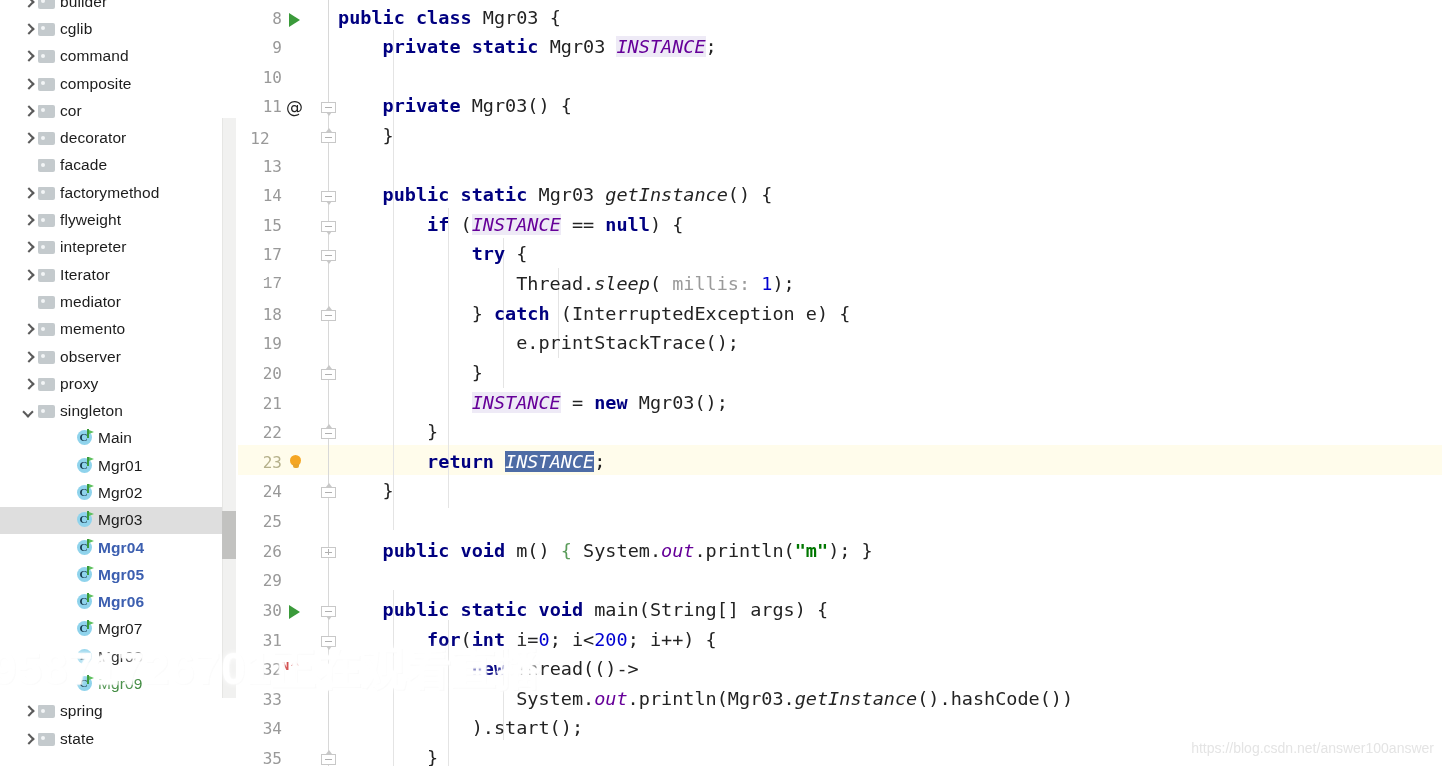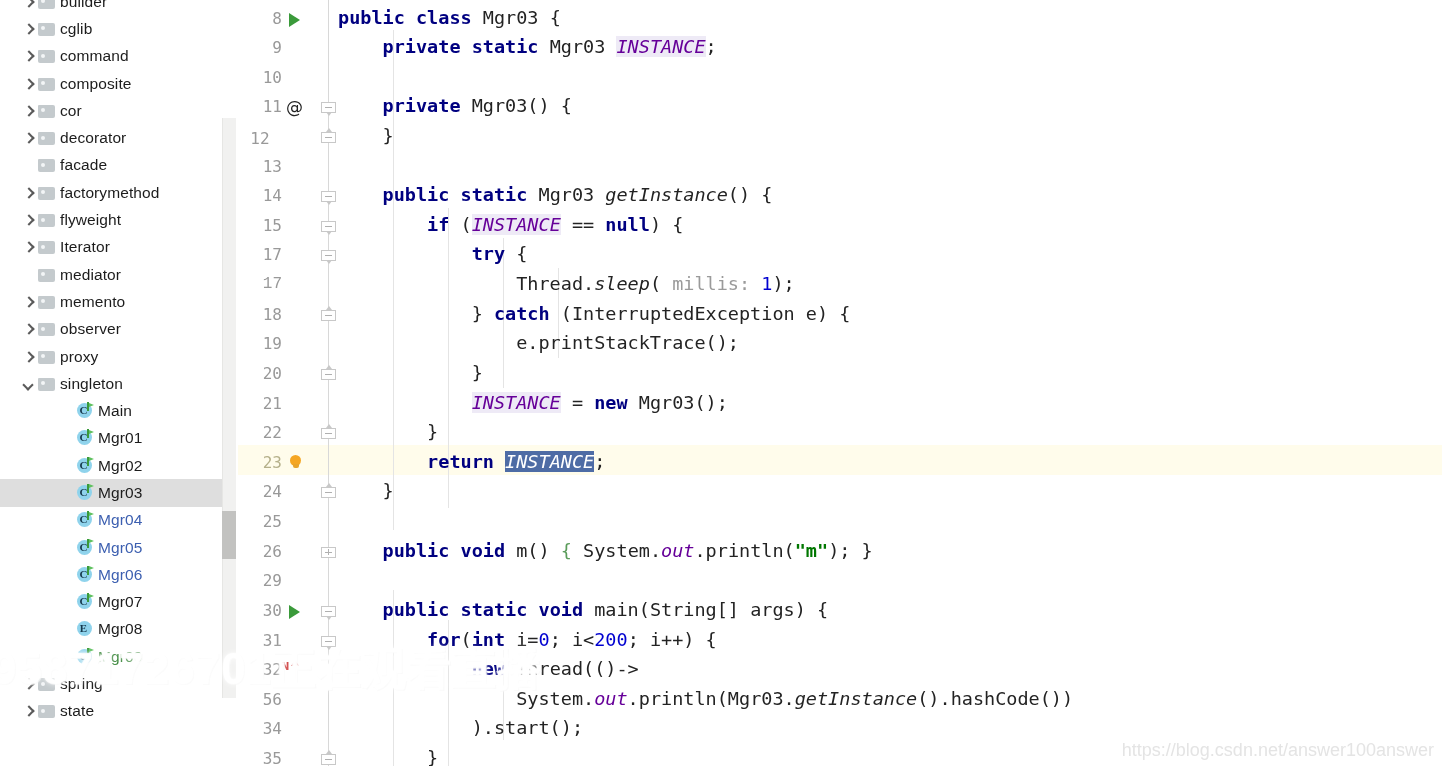--- a/index.html
+++ b/index.html
@@ -73,21 +73,21 @@
     height: 9px; background: #3a9a3a;
   }
   .class-icon .flag::after {
     content: ""; position: absolute; left: 3.5px; top: 0.5px;
     width: 0; height: 0;
     border-left: 5px solid #5fc15f;
     border-top: 2.2px solid transparent;
     border-bottom: 2.2px solid transparent;
   }
   .tree-label { font-size: 15.5px; color: #1c1c1c; letter-spacing: 0.1px; }
-  .tree-label.mod  { color: #3c5fb0; }
+  .tree-label.mod  { color: #3c5fb0; font-weight: bold; }
   .tree-label.added{ color: #3f8a3f; }
 
   .indent-1 { padding-left: 22px; }
   .indent-2 { padding-left: 60px; }
 
   
   #sb-track {
     position: absolute; left: 222px; top: 118px; width: 14px; height: 580px;
     background: #f1f1f0; border-left: 1px solid #e6e6e4;
   }
@@ -227,21 +227,21 @@
     text-shadow:
       0 0 2px rgba(255,255,255,0.95),
       0 0 6px rgba(255,255,255,0.85),
       1px 1px 0 rgba(245,245,245,0.6);
     white-space: nowrap; letter-spacing: 1px;
     pointer-events: none;
   }
   #wm-url {
     position: absolute; right: 8px; top: 740px;
     font-family: "Liberation Sans", sans-serif;
-    font-size: 18px; color: #e4e4e4; white-space: nowrap;
+    font-size: 14px; color: #e4e4e4; white-space: nowrap;
     pointer-events: none;
   }
 </style>
 </head>
 <body>
 
 <div id="app">
 
   <div id="sidebar">
     <div class="tree-rows" id="tree-rows">
@@ -282,20 +282,25 @@
         </div>
         <div class="tree-row indent-1">
           <span class="arrow right"></span>
           <span class="folder-icon"></span>
           <span class="tree-label">factorymethod</span>
         </div>
         <div class="tree-row indent-1">
           <span class="arrow right"></span>
           <span class="folder-icon"></span>
           <span class="tree-label">flyweight</span>
+        </div>
+        <div class="tree-row indent-1">
+          <span class="arrow right"></span>
+          <span class="folder-icon"></span>
+          <span class="tree-label">intepreter</span>
         </div>
         <div class="tree-row indent-1">
           <span class="arrow right"></span>
           <span class="folder-icon"></span>
           <span class="tree-label">Iterator</span>
         </div>
         <div class="tree-row indent-1">
           <span class="arrow "></span>
           <span class="folder-icon"></span>
           <span class="tree-label">mediator</span>
@@ -454,21 +459,21 @@
         <div class="lnum" style="top: 393.56px;">21</div>
         <div class="lnum" style="top: 423.18px;">22</div>
         <div class="lnum current" style="top: 452.8px;">23</div>
         <div class="lnum" style="top: 482.42px;">24</div>
         <div class="lnum" style="top: 512.04px;">25</div>
         <div class="lnum" style="top: 541.66px;">26</div>
         <div class="lnum" style="top: 571.28px;">29</div>
         <div class="lnum" style="top: 600.9px;">30</div>
         <div class="lnum" style="top: 630.52px;">31</div>
         <div class="lnum" style="top: 660.14px;">32</div>
-        <div class="lnum" style="top: 689.76px;">56</div>
+        <div class="lnum" style="top: 689.76px;">33</div>
         <div class="lnum" style="top: 719.38px;">34</div>
         <div class="lnum" style="top: 749px;">35</div>
         <div class="run-arrow" style="top: 12.5px;"></div>
         <div class="run-arrow" style="top: 604.9px;"></div>
         <div class="at-mark" style="top: 97.36px;">@</div>
         <div class="bulb" style="top: 454.8px;"></div>
         <div class="nmark" style="top: 660.14px;">
           <span class="n">N</span>
           <span class="head"></span>
           <span class="stem"></span>

